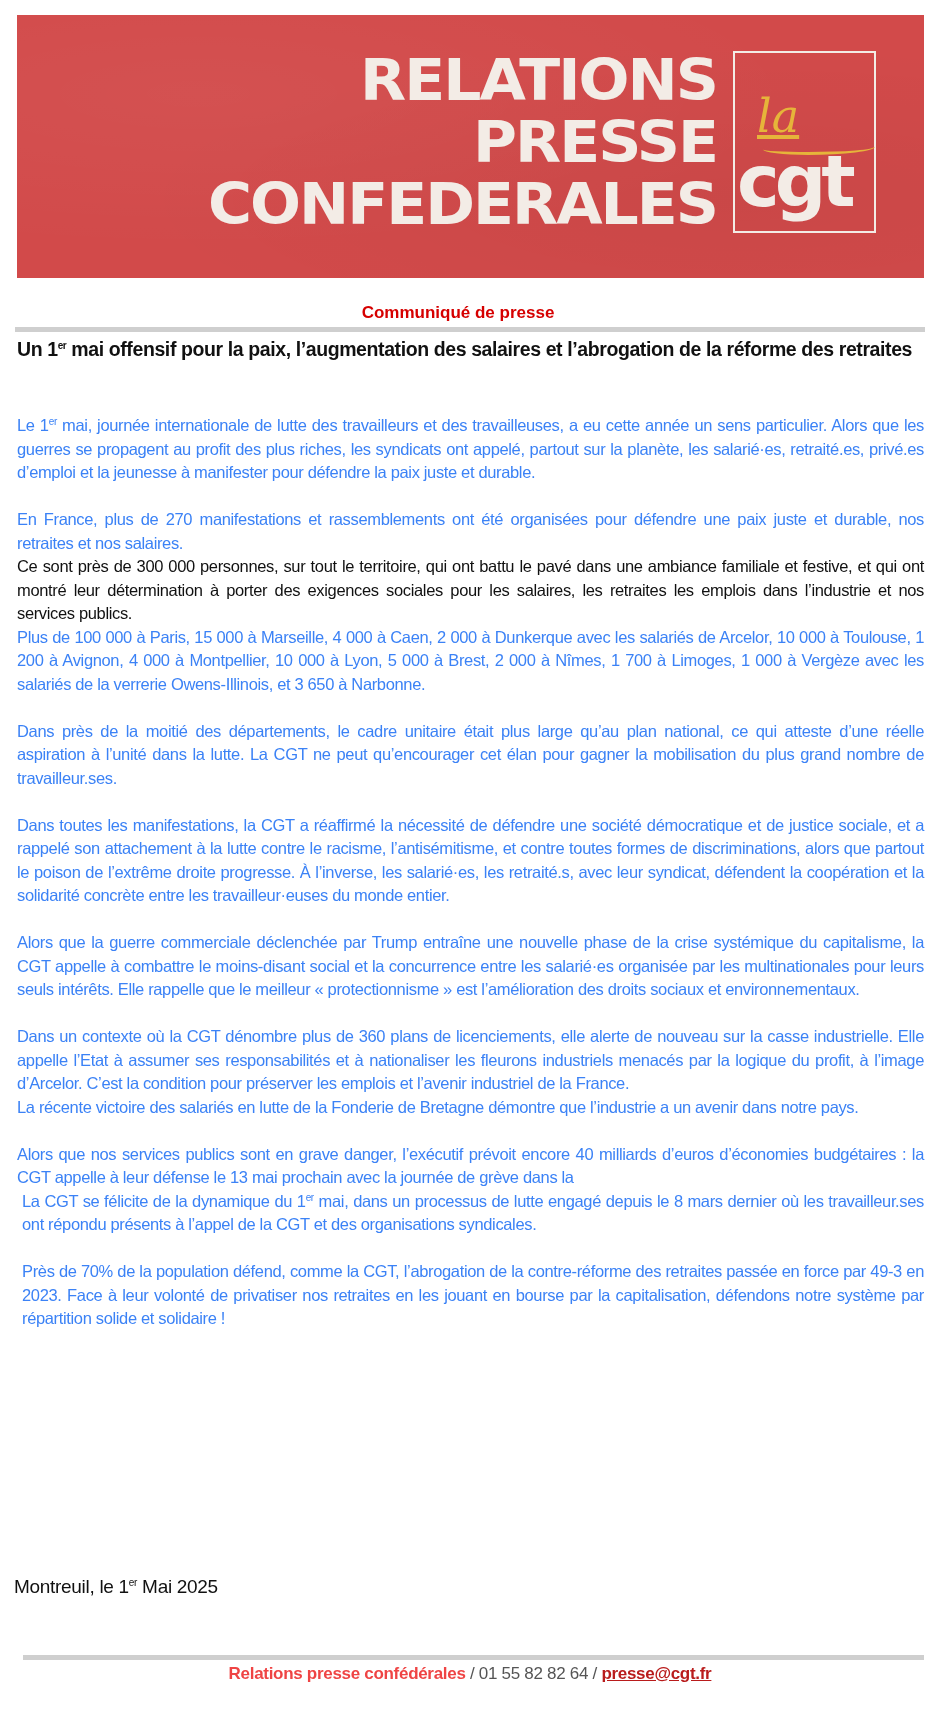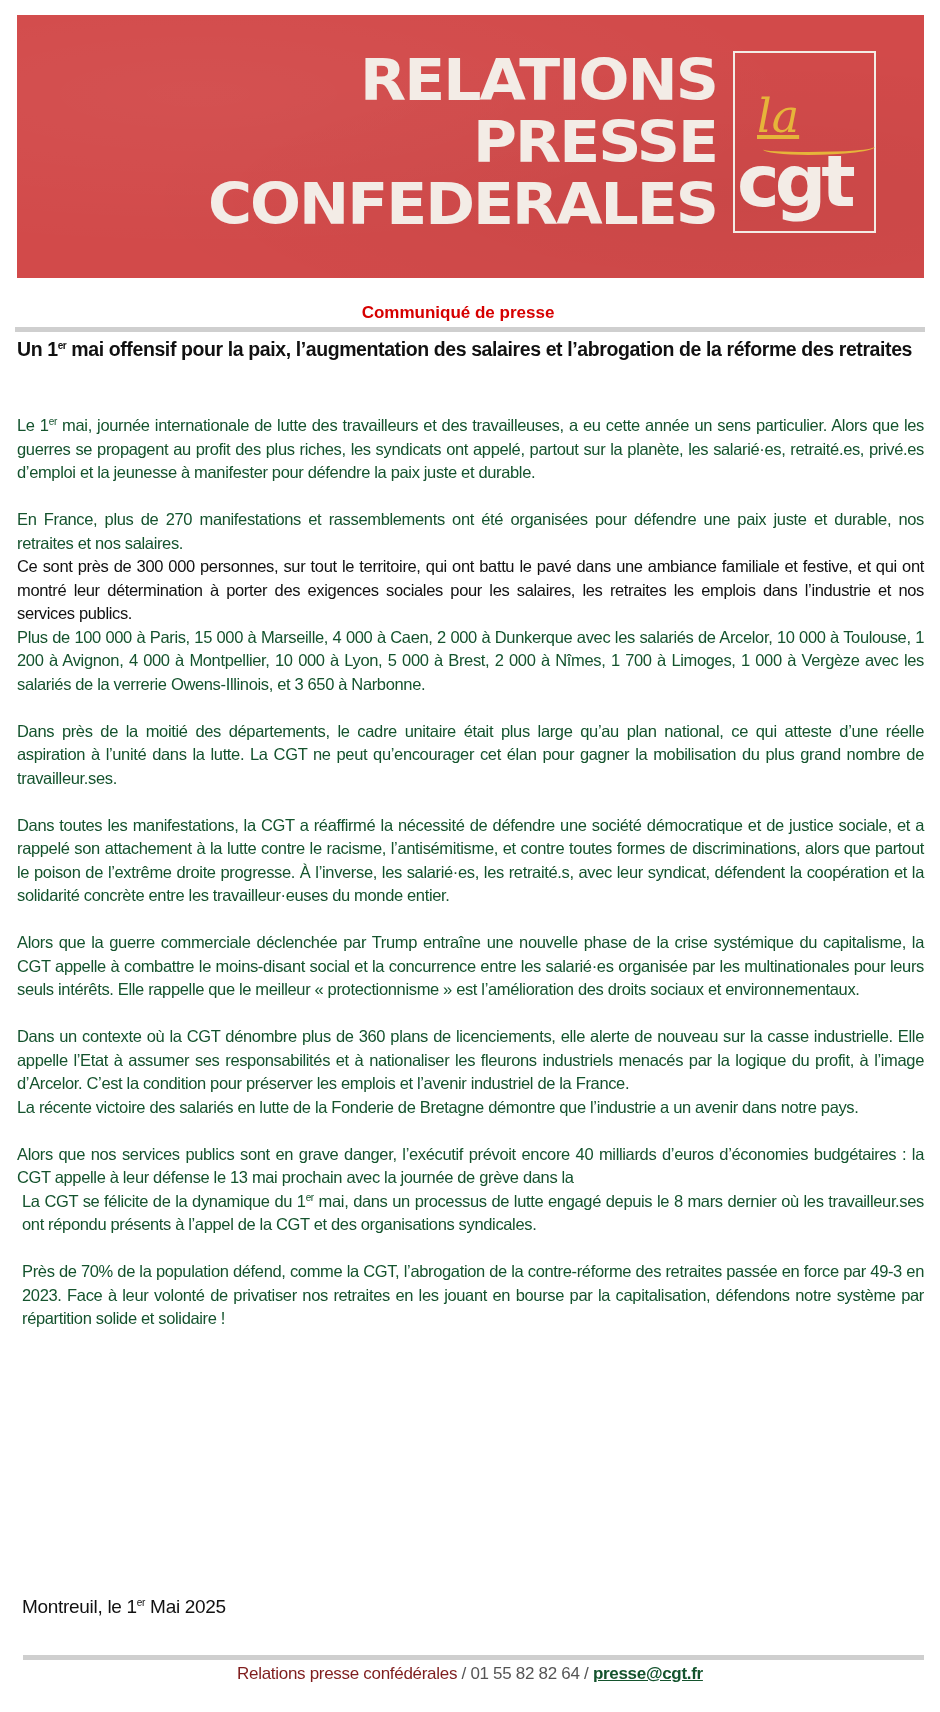--- a/index.html
+++ b/index.html
@@ -50,39 +50,39 @@
 
     .headline {
       position: absolute; left: 17px; top: 336px; width: 910px;
       font-size: 19.5px; line-height: 26px; font-weight: bold; color: #111;
       letter-spacing: -0.4px;
     }
 
     
     .content { position: absolute; left: 17px; top: 414px; width: 907px; }
     .para {
-      font-size: 16.5px; line-height: 23.5px; color: #14532d; text-align: justify;
+      font-size: 16.5px; line-height: 23.5px; color: #3b82f6; text-align: justify;
       letter-spacing: -0.35px; margin-bottom: 23.5px;
     }
     .para.tight { margin-bottom: 0; }
     .para.bold { font-weight: normal; color: #111; }
     sup { font-size: 10px; line-height: 0; vertical-align: super; }
     .indent-shift { padding-left: 5px; }
 
     .signature {
-      position: absolute; left: 22px; top: 1576px; font-size: 19px; color: #111; letter-spacing: -0.3px; margin-top: 20px;
+      position: absolute; left: 14px; top: 1576px; font-size: 19px; color: #111; letter-spacing: -0.3px;
     }
 
     .rule-bottom { position: absolute; left: 23px; top: 1655px; width: 901px; height: 5px; background: #cfcfcf; }
     .footer-line {
       position: absolute; left: 0; top: 1664px; width: 940px; text-align: center;
       font-size: 17px; color: #555; letter-spacing: -0.3px;
     }
-    .footer-line .strong { font-weight: normal; color: #7f1d1d; }
-    .footer-line .email { font-weight: bold; color: #14532d; text-decoration: underline; }
+    .footer-line .strong { font-weight: bold; color: #ef4444; }
+    .footer-line .email { font-weight: bold; color: #b91c1c; text-decoration: underline; }
     .footer-copy {
       position: absolute; left: 0; top: 1747px; width: 844px; text-align: center;
       font-size: 20px; color: #555;
     }
   </style>
 </head>
 <body>
 
 <div class="banner">
   <div class="banner-title">

